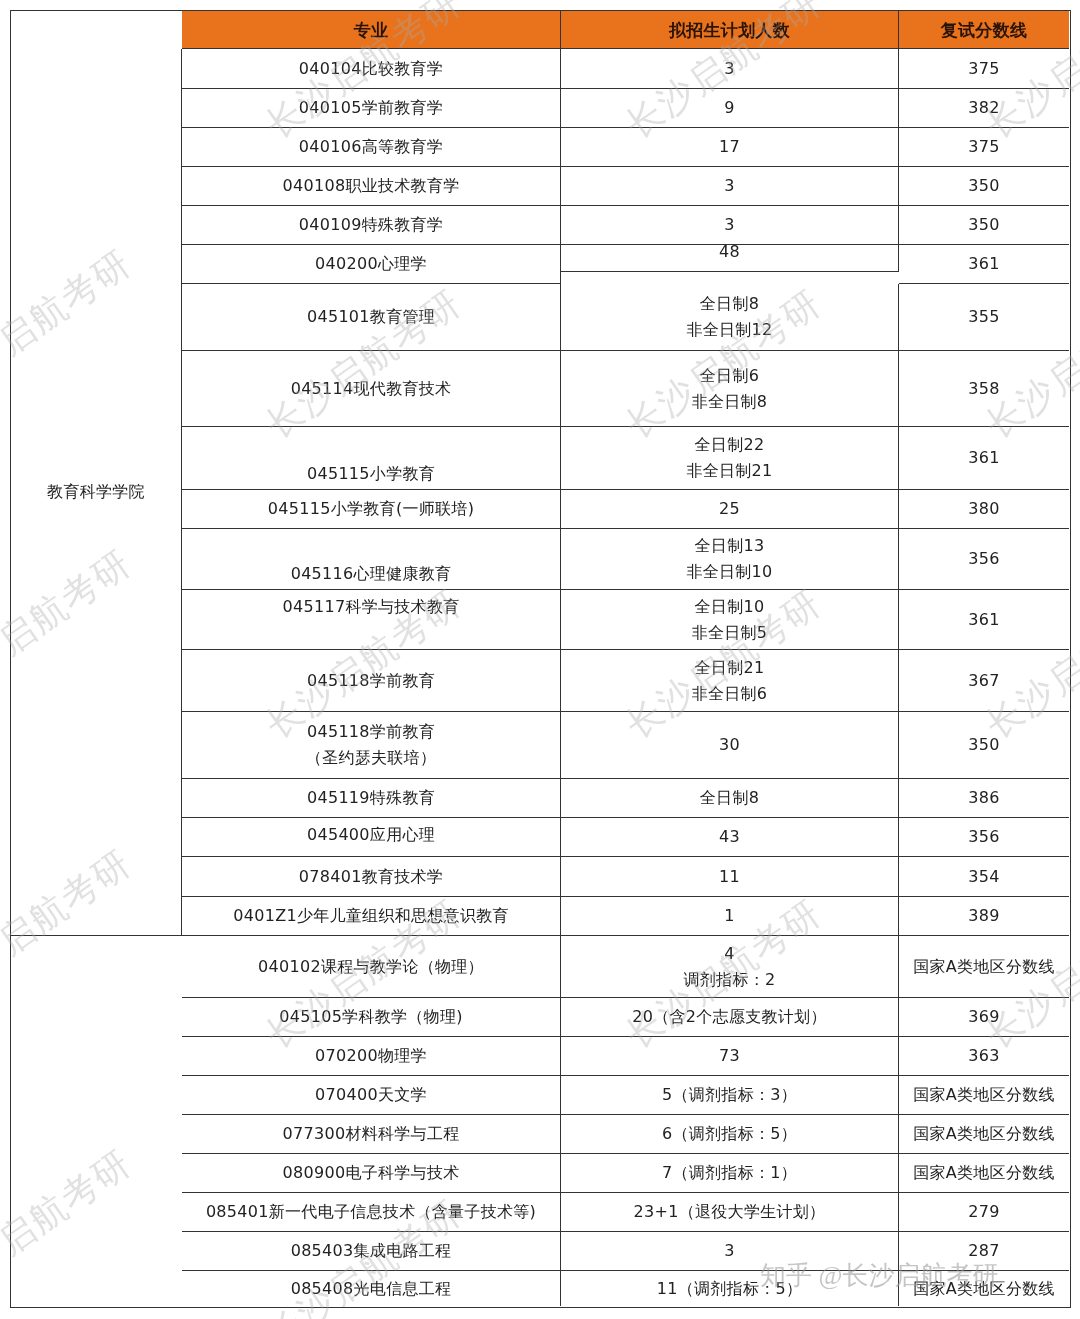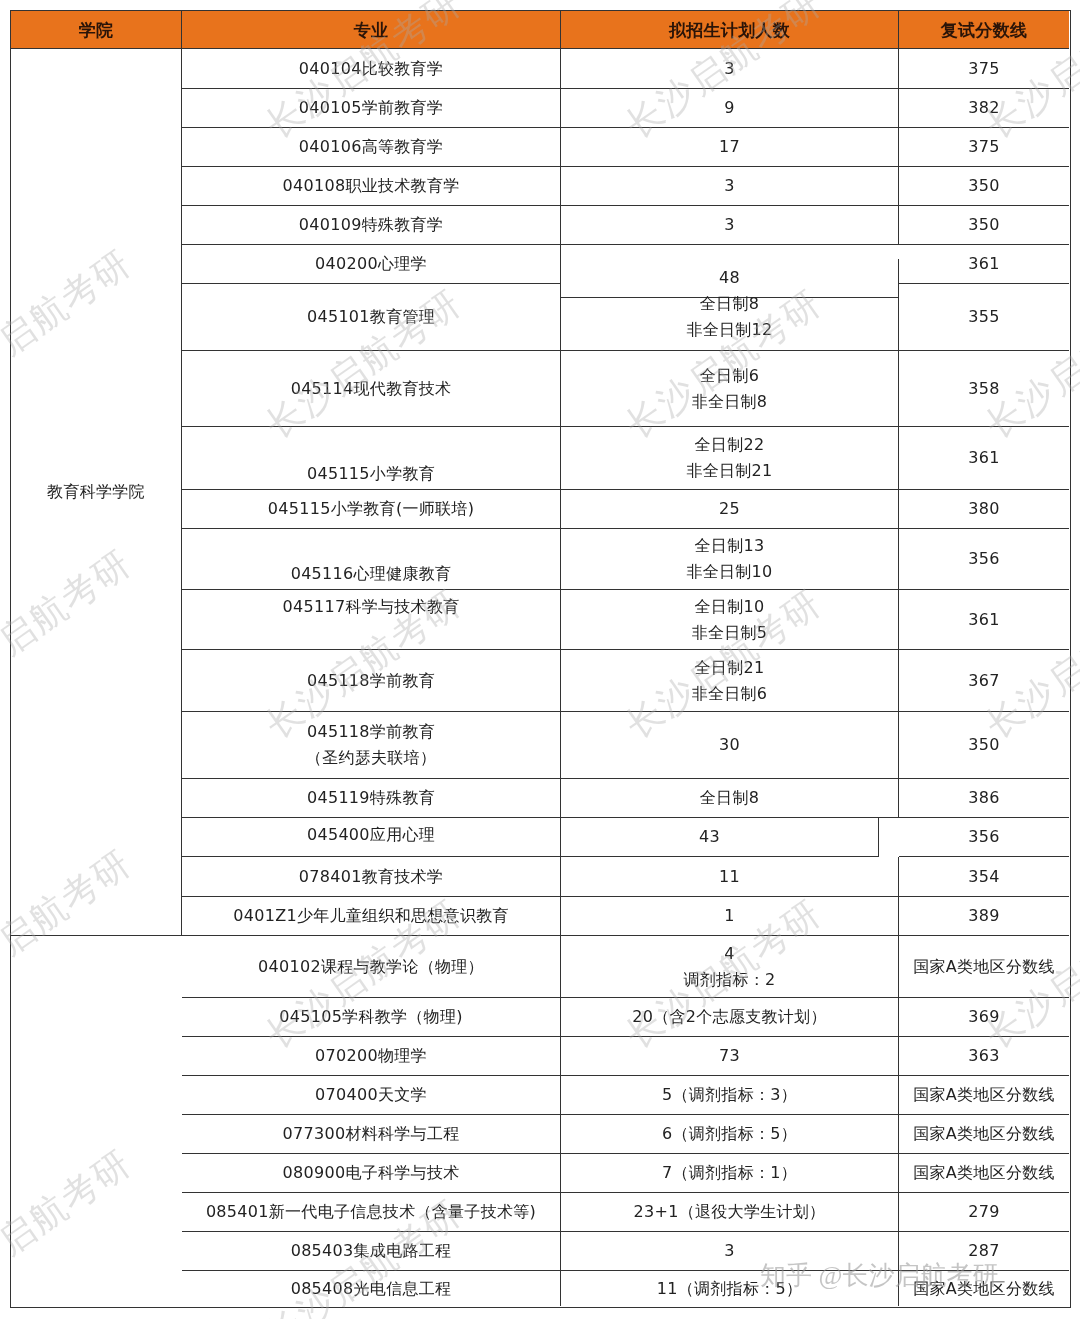--- a/index.html
+++ b/index.html
@@ -37,21 +37,20 @@
       font-size: 26px; white-space: nowrap; pointer-events: none;
       font-family: Liberation Serif, serif;
       text-align: right;
     }
   </style>
 </head>
 <body>
 
 <div class="table" id="tbl">
 
-  <div class="cell hdr" style="left:0;top:0;width:171px;height:38px;">学院</div>
   <div class="cell hdr" style="left:171px;top:0;width:379px;height:38px;">专业</div>
   <div class="cell hdr" style="left:550px;top:0;width:338px;height:38px;">拟招生计划人数</div>
   <div class="cell hdr lastcol" style="left:888px;top:0;width:170px;height:38px;">复试分数线</div>
 
   <div class="cell college" style="left:0;top:38px;width:171px;height:887px;">教育科学学院</div>
 
   <div id="rows">
       <div class="cell" style="left: 171px; top: 38px; width: 379px; height: 40px;">040104比较教育学</div>
       <div class="cell" style="left: 550px; top: 38px; width: 338px; height: 40px;">3</div>
       <div class="cell lastcol" style="left: 888px; top: 38px; width: 170px; height: 40px;">375</div>
@@ -61,21 +60,21 @@
       <div class="cell" style="left: 171px; top: 117px; width: 379px; height: 39px;">040106高等教育学</div>
       <div class="cell" style="left: 550px; top: 117px; width: 338px; height: 39px;">17</div>
       <div class="cell lastcol" style="left: 888px; top: 117px; width: 170px; height: 39px;">375</div>
       <div class="cell" style="left: 171px; top: 156px; width: 379px; height: 39px;">040108职业技术教育学</div>
       <div class="cell" style="left: 550px; top: 156px; width: 338px; height: 39px;">3</div>
       <div class="cell lastcol" style="left: 888px; top: 156px; width: 170px; height: 39px;">350</div>
       <div class="cell" style="left: 171px; top: 195px; width: 379px; height: 39px;">040109特殊教育学</div>
       <div class="cell" style="left: 550px; top: 195px; width: 338px; height: 39px;">3</div>
       <div class="cell lastcol" style="left: 888px; top: 195px; width: 170px; height: 39px;">350</div>
       <div class="cell" style="left: 171px; top: 234px; width: 379px; height: 39px;">040200心理学</div>
-      <div class="cell" style="left: 550px; top: 248px; width: 338px; height: 39px; text-align: right;">48</div>
+      <div class="cell" style="left: 550px; top: 222px; width: 338px; height: 39px; text-align: right;">48</div>
       <div class="cell lastcol" style="left: 888px; top: 234px; width: 170px; height: 39px;">361</div>
       <div class="cell" style="left: 171px; top: 273px; width: 379px; height: 67px;">045101教育管理</div>
       <div class="cell" style="left: 550px; top: 273px; width: 338px; height: 67px;">全日制8
 非全日制12</div>
       <div class="cell lastcol" style="left: 888px; top: 273px; width: 170px; height: 67px; text-align: right;">355</div>
       <div class="cell" style="left: 171px; top: 340px; width: 379px; height: 76px;">045114现代教育技术</div>
       <div class="cell" style="left: 550px; top: 340px; width: 338px; height: 76px;">全日制6
 非全日制8</div>
       <div class="cell lastcol" style="left: 888px; top: 340px; width: 170px; height: 76px;">358</div>
       <div class="cell shift-down" style="left: 171px; top: 416px; width: 379px; height: 63px;">045115小学教育</div>
@@ -98,21 +97,21 @@
 非全日制6</div>
       <div class="cell lastcol" style="left: 888px; top: 639px; width: 170px; height: 62px;">367</div>
       <div class="cell" style="left: 171px; top: 701px; width: 379px; height: 67px;">045118学前教育
 （圣约瑟夫联培）</div>
       <div class="cell" style="left: 550px; top: 701px; width: 338px; height: 67px;">30</div>
       <div class="cell lastcol" style="left: 888px; top: 701px; width: 170px; height: 67px;">350</div>
       <div class="cell" style="left: 171px; top: 768px; width: 379px; height: 39px;">045119特殊教育</div>
       <div class="cell" style="left: 550px; top: 768px; width: 338px; height: 39px;">全日制8</div>
       <div class="cell lastcol" style="left: 888px; top: 768px; width: 170px; height: 39px;">386</div>
       <div class="cell shift-up" style="left: 171px; top: 807px; width: 379px; height: 39px;">045400应用心理</div>
-      <div class="cell" style="left: 530px; top: 807px; width: 338px; height: 39px;">43</div>
+      <div class="cell" style="left: 550px; top: 807px; width: 338px; height: 39px;">43</div>
       <div class="cell lastcol" style="left: 888px; top: 807px; width: 170px; height: 39px;">356</div>
       <div class="cell" style="left: 171px; top: 846px; width: 379px; height: 40px;">078401教育技术学</div>
       <div class="cell" style="left: 550px; top: 846px; width: 338px; height: 40px;">11</div>
       <div class="cell lastcol" style="left: 888px; top: 846px; width: 170px; height: 40px; text-align: right;">354</div>
       <div class="cell" style="left: 171px; top: 886px; width: 379px; height: 39px;">0401Z1少年儿童组织和思想意识教育</div>
       <div class="cell" style="left: 550px; top: 886px; width: 338px; height: 39px;">1</div>
       <div class="cell lastcol" style="left: 888px; top: 886px; width: 170px; height: 39px;">389</div>
       <div class="cell" style="left: 171px; top: 925px; width: 379px; height: 62px;">040102课程与教学论（物理）</div>
       <div class="cell" style="left: 550px; top: 925px; width: 338px; height: 62px;">4
 调剂指标：2</div>

